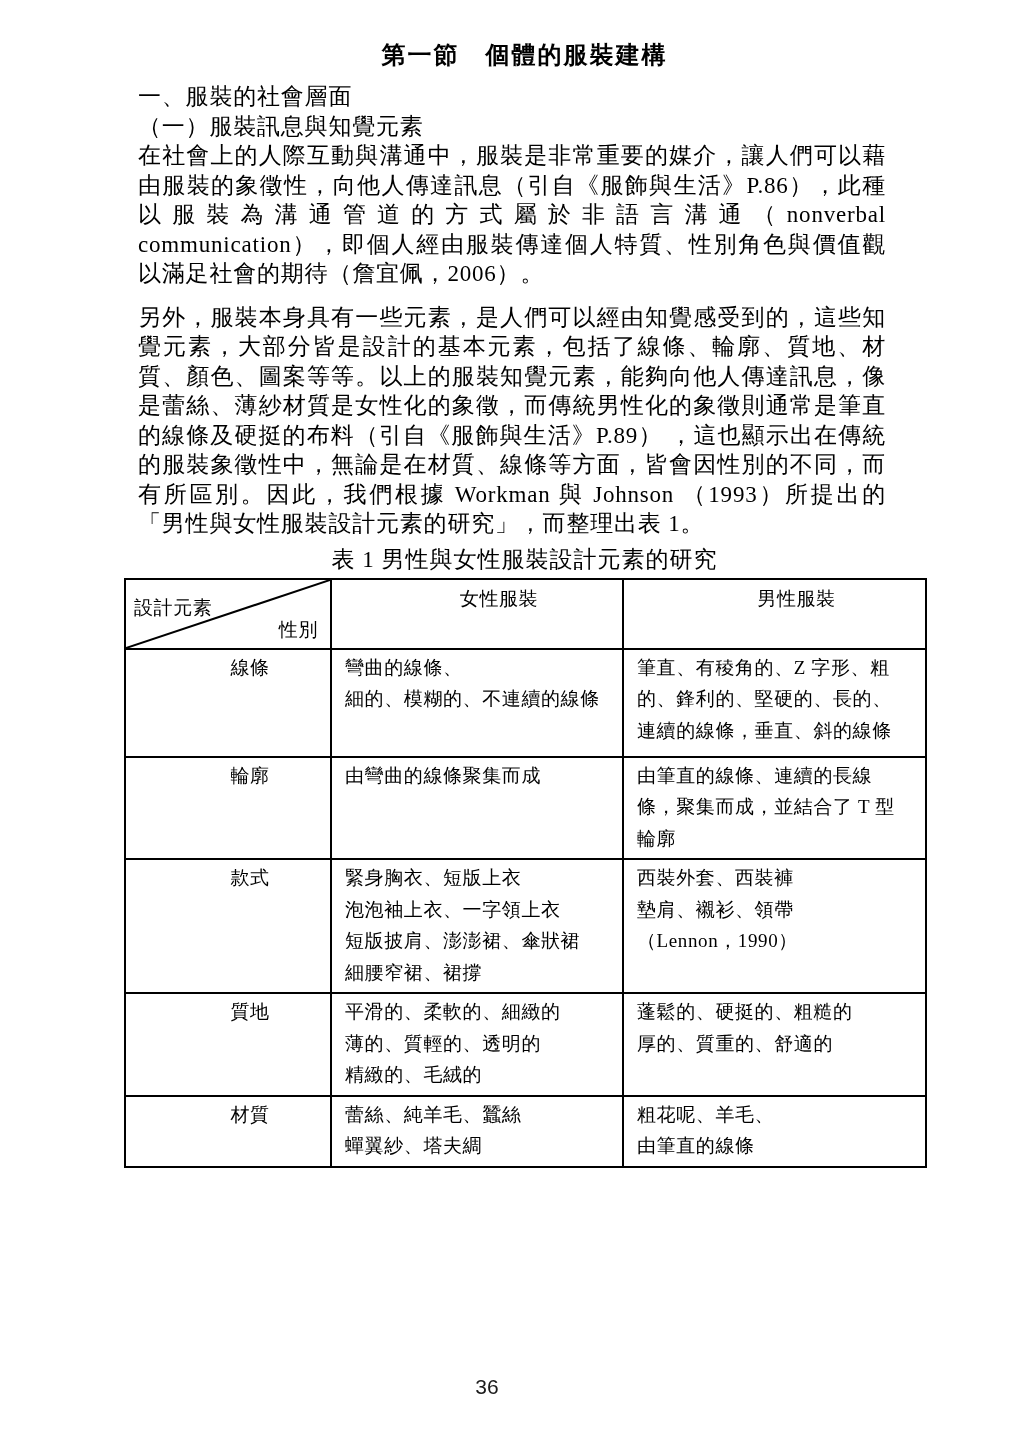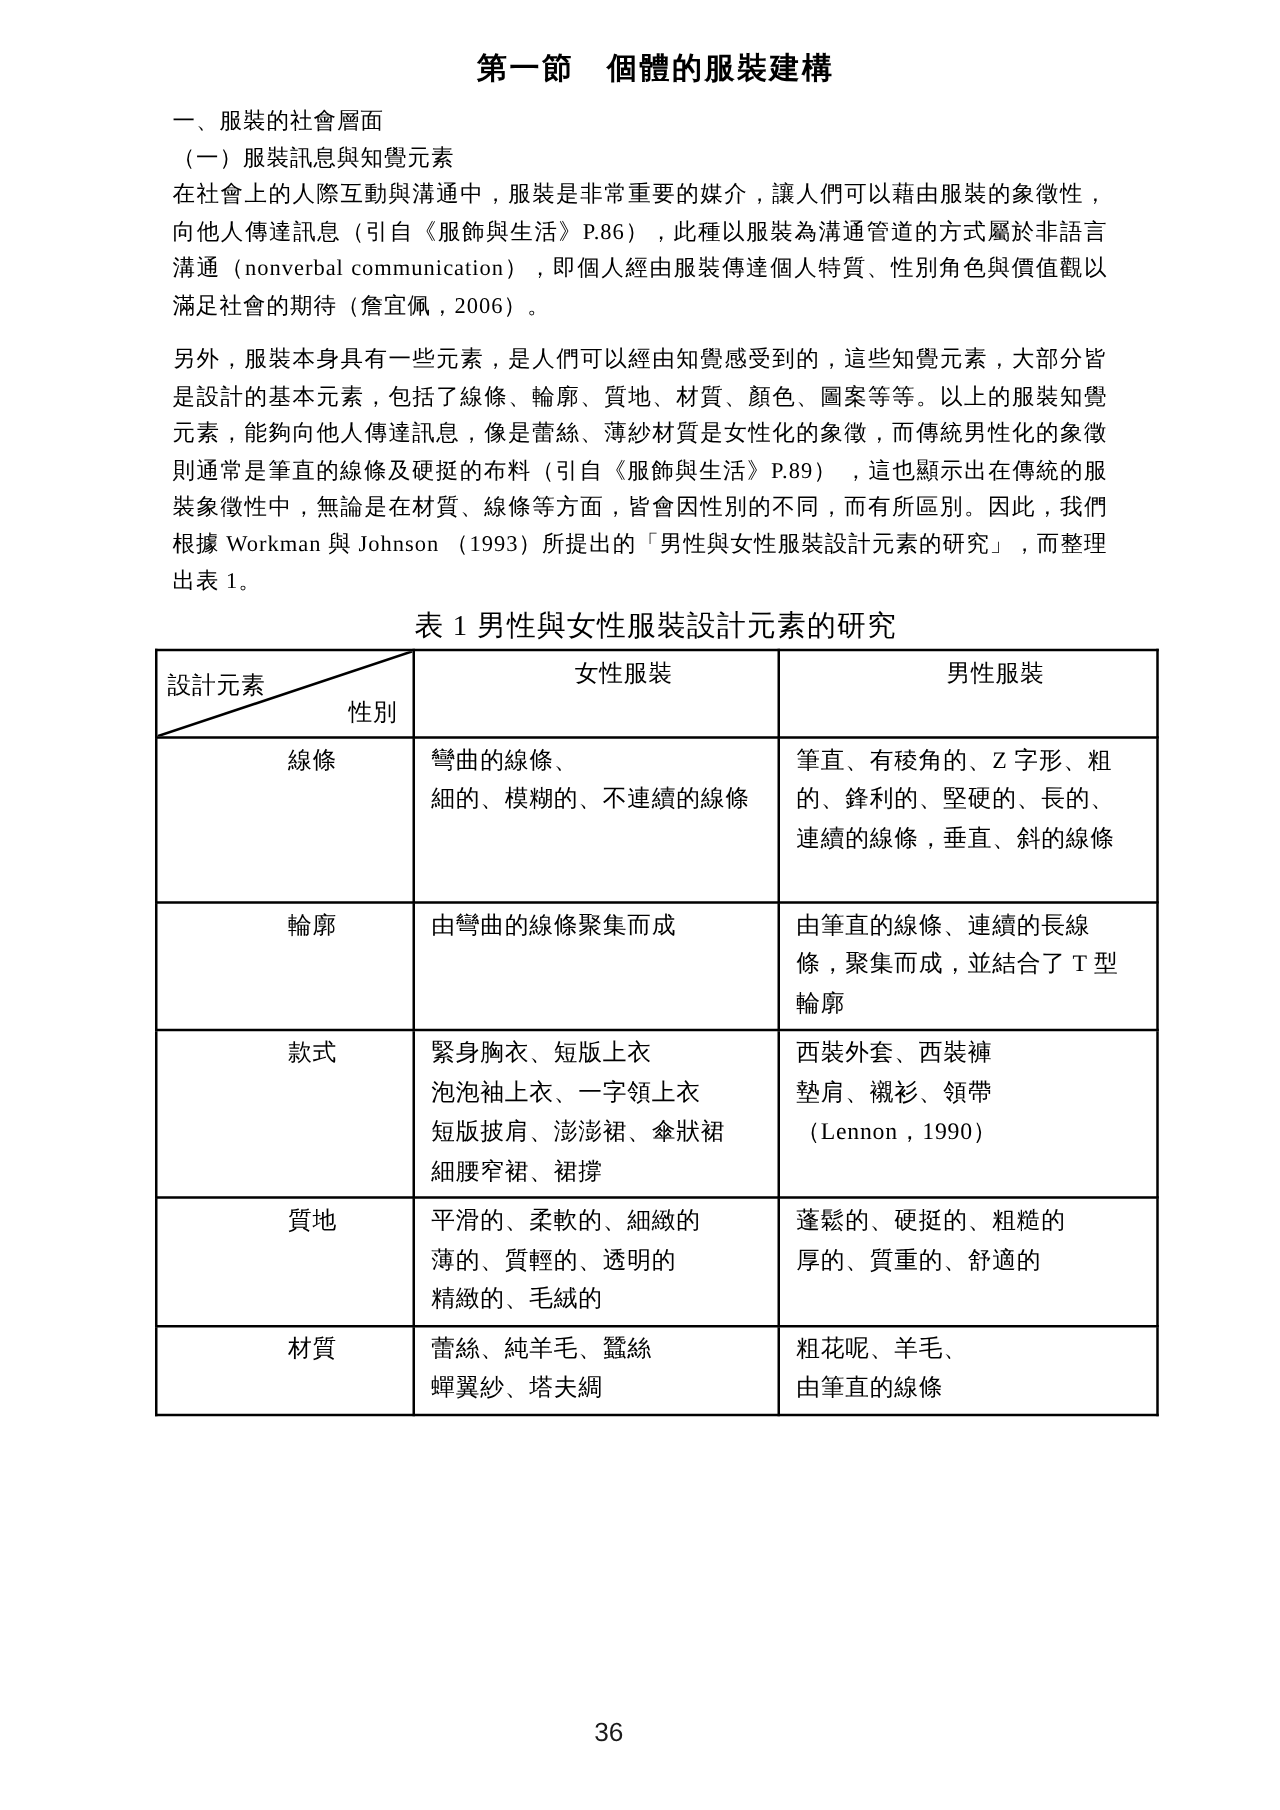--- a/index.html
+++ b/index.html
@@ -22,21 +22,21 @@
   .doc-subtitle {
     margin-top: 38px;
     text-align: center;
     font-size: 24px;
     font-weight: bold;
     letter-spacing: 2px;
     line-height: 34px;
   }
   .text-block { margin-top: 10px; }
   .heading, .body-text {
-    font-size: 18px;
+    font-size: 23px;
     line-height: 29.5px;
     letter-spacing: 0.8px;
     padding-left: 14px;
     width: 762px;
   }
   .body-text { text-align: justify; }
   .para2 { margin-top: 14px; }
 
   .table-caption {
     margin-top: 8px;
@@ -63,21 +63,21 @@
     padding-left: 44px;
   }
   td.colhead { text-align: center; padding-top: 3px; }
   tr.hdr td { height: 70px; }
   td.corner { position: relative; padding: 0; }
   .diag { position: absolute; left: 0; top: 0; width: 100%; height: 100%; }
   .corner-top { position: absolute; top: 12px; left: 8px; }
   .corner-bottom { position: absolute; bottom: 2px; right: 12px; }
   td.el { text-align: center; padding-top: 2px; }
   td.cell { padding: 2px 8px 4px 13px; white-space: pre-line; }
-  tr.r1 td { height: 132px; }
+  tr.r1 td { height: 108px; }
   tr.r2 td { height: 94px; }
   tr.r3 td { height: 126px; }
   tr.r4 td { height: 90px; margin-top: 32px; }
   tr.r5 td { height: 66px; }
 
   .page-number {
     position: absolute;
     top: 1375px;
     left: 0;
     width: 974px;

